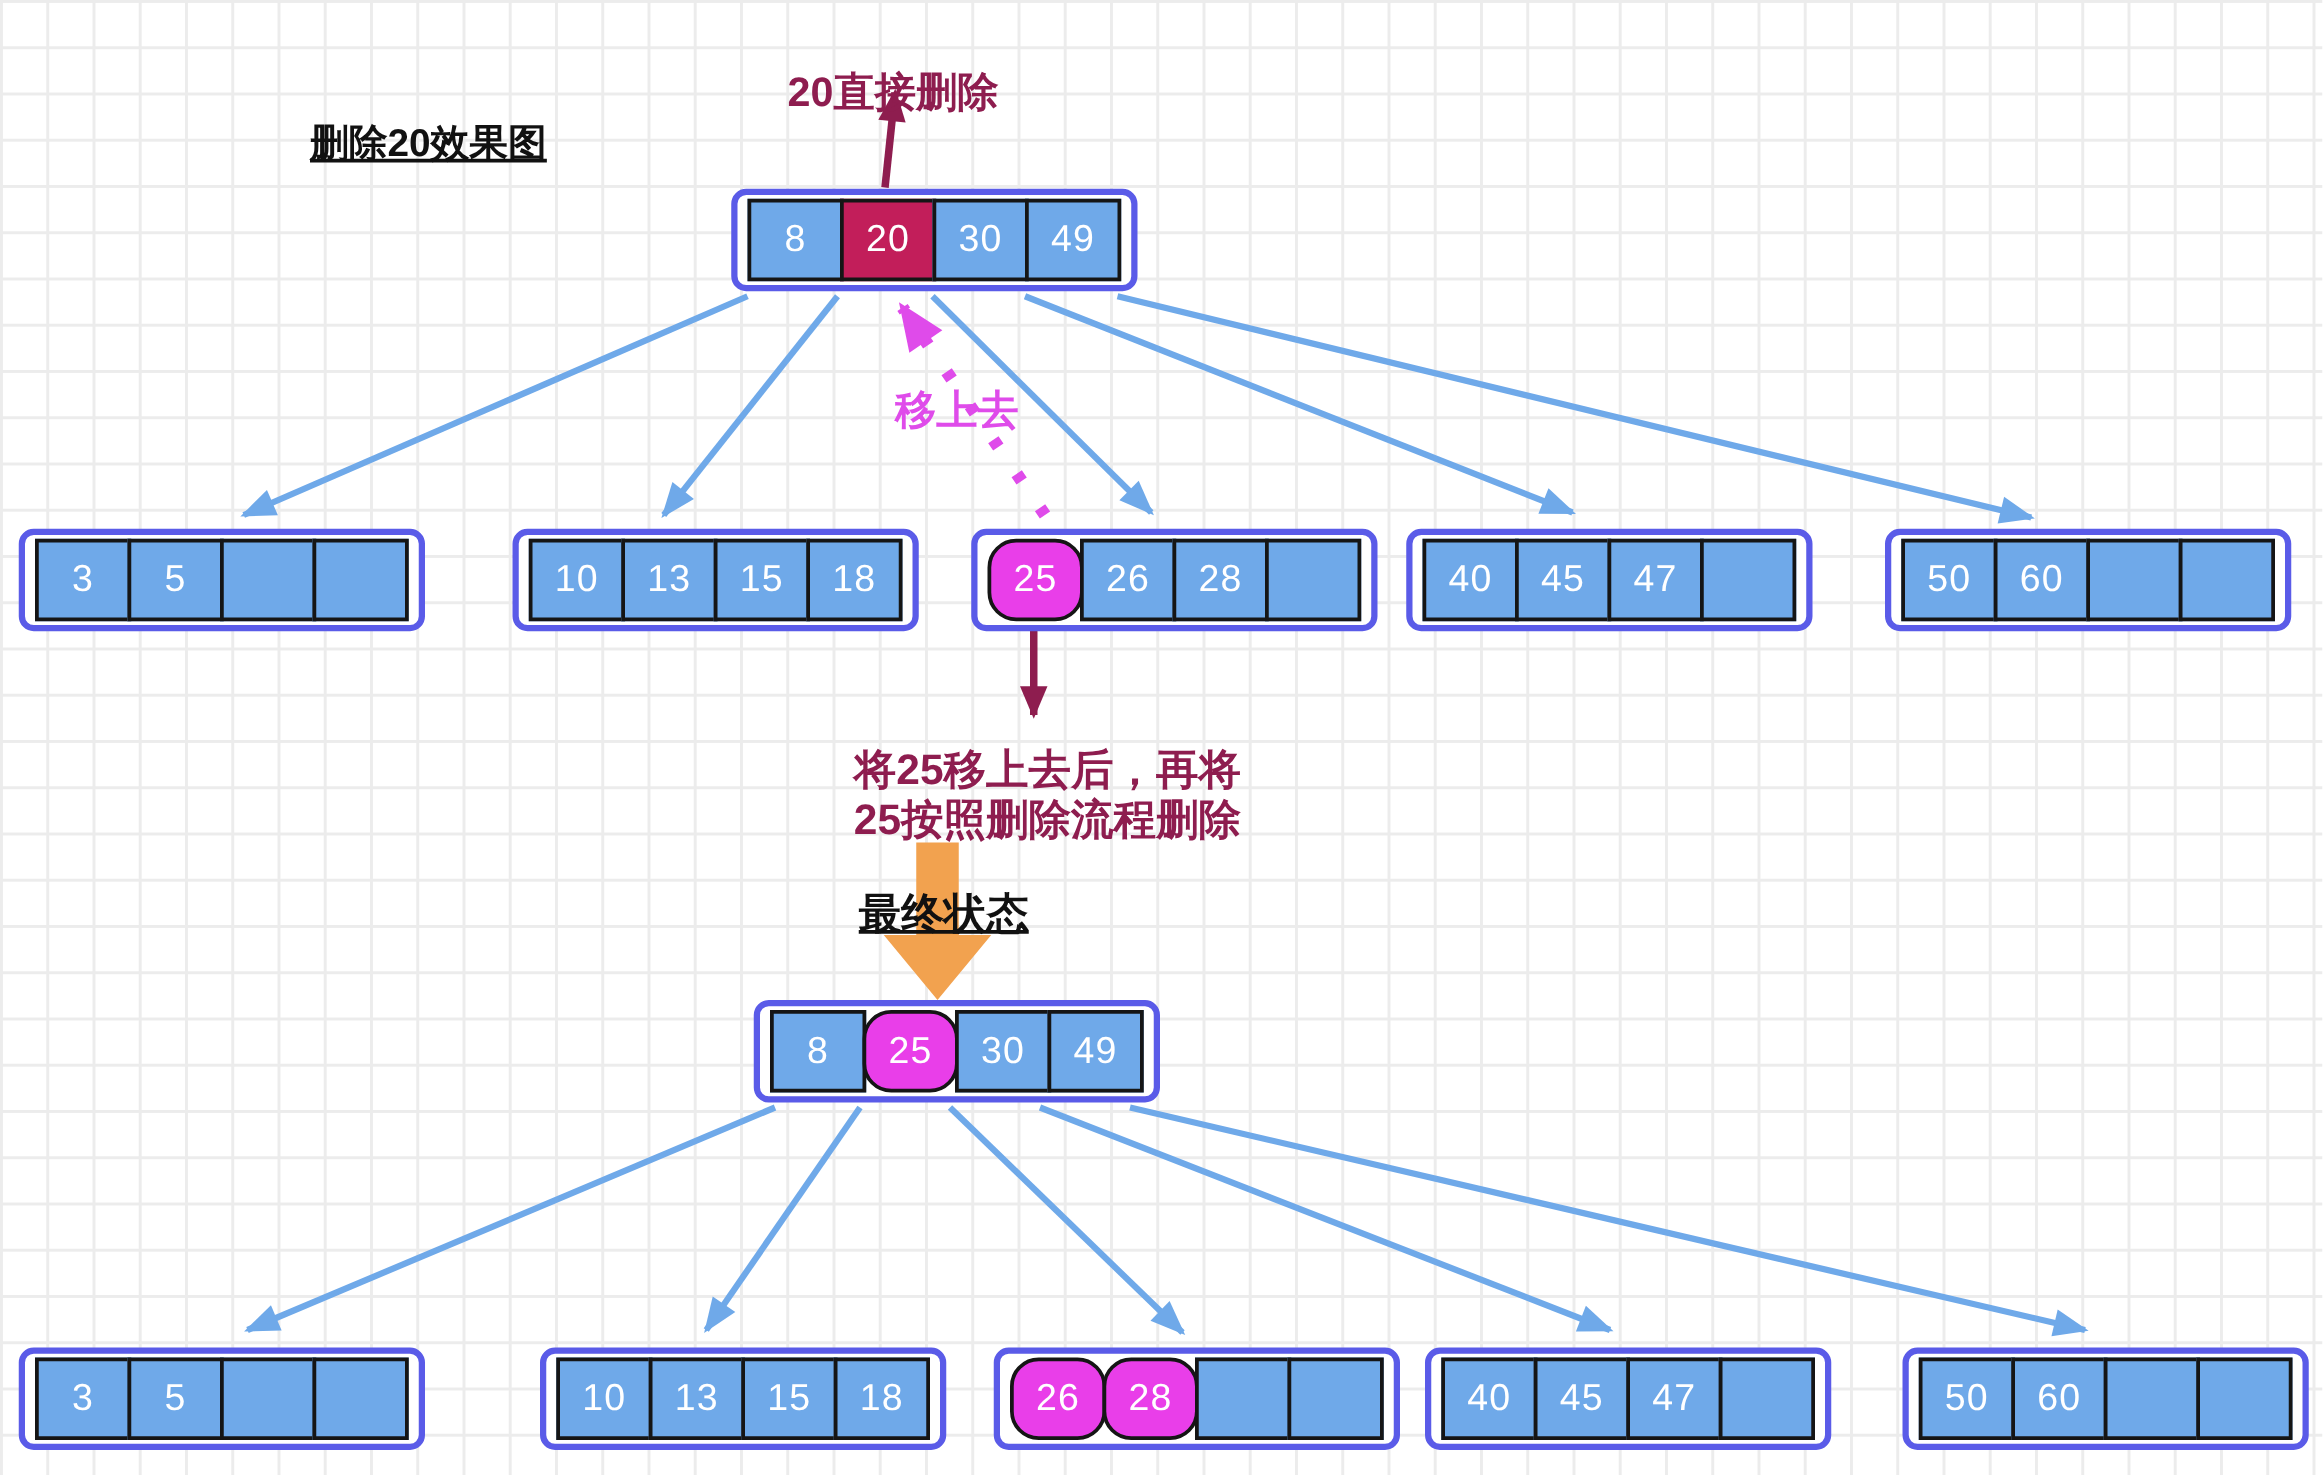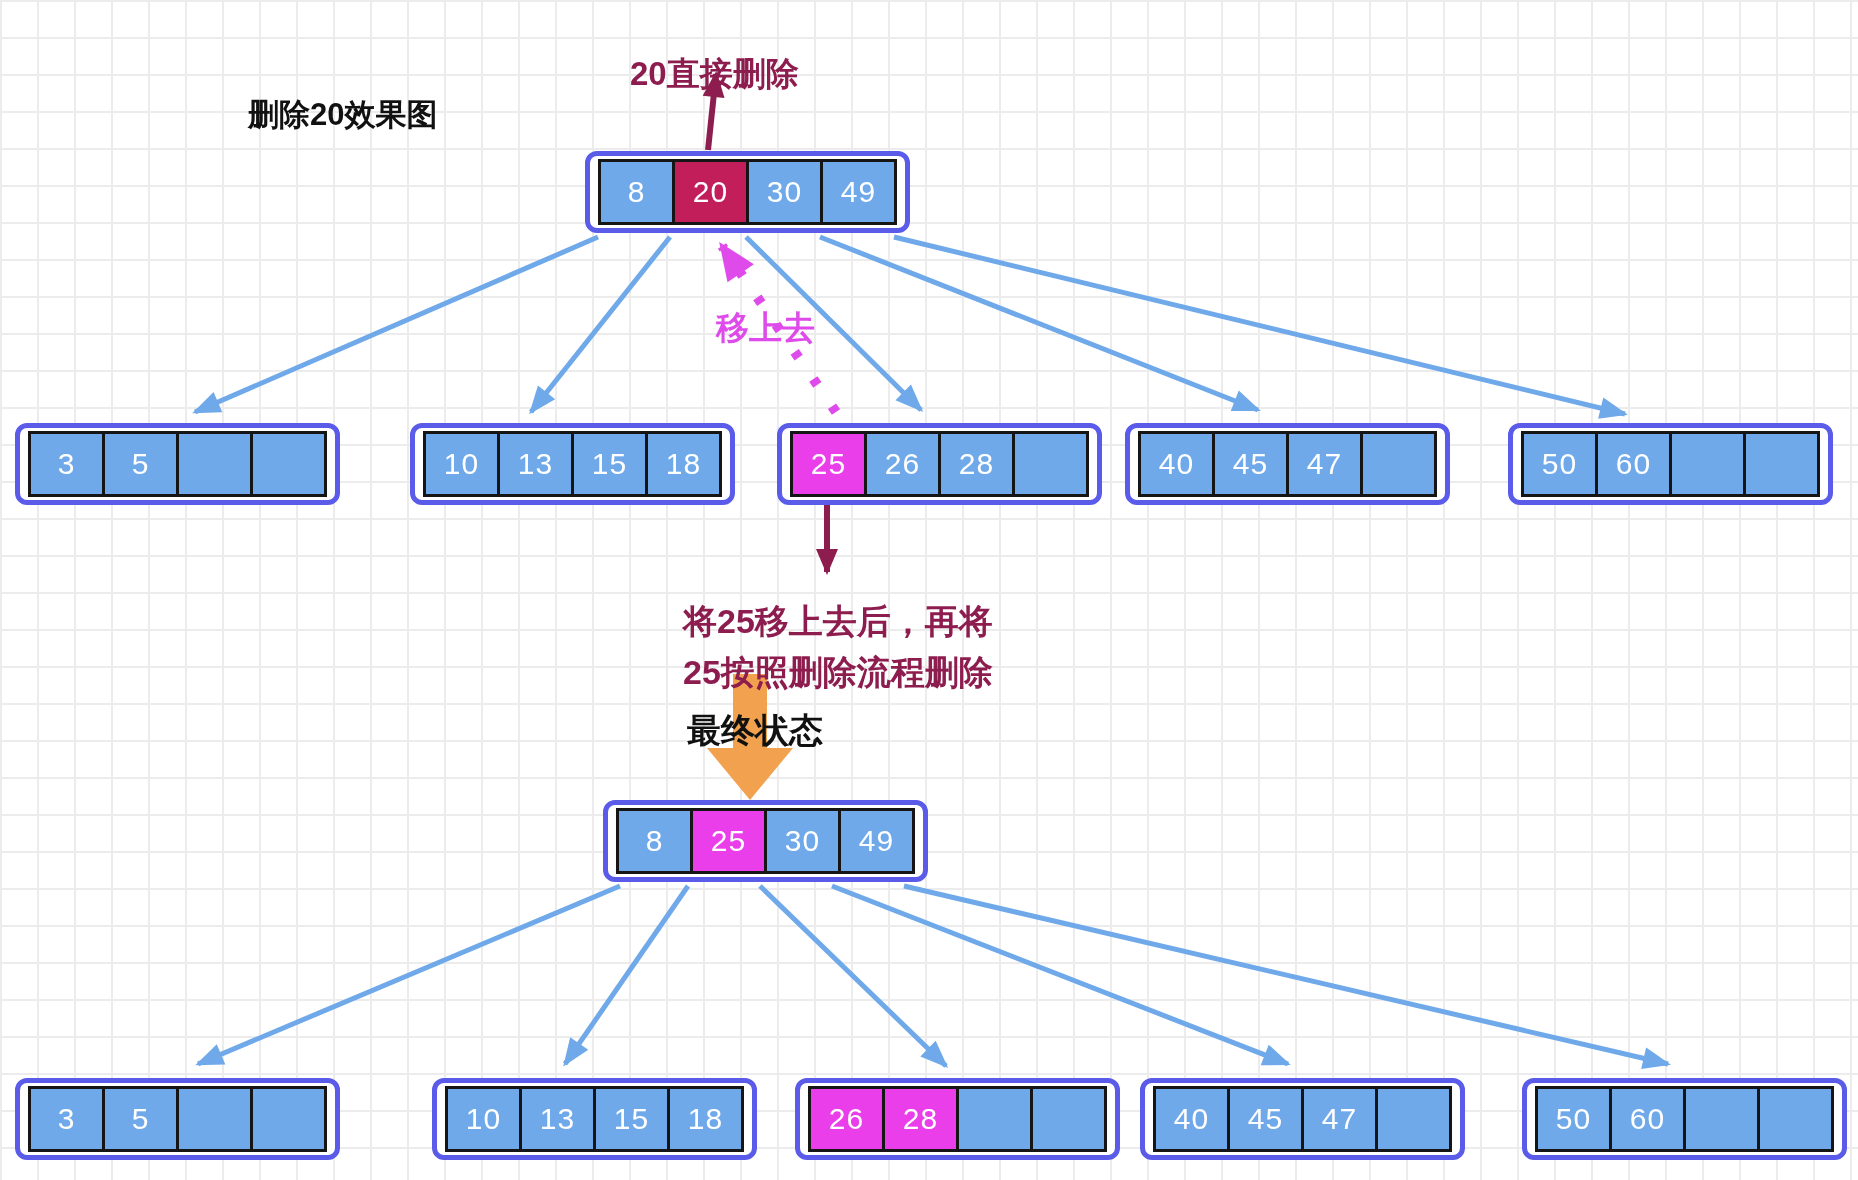--- a/index.html
+++ b/index.html
@@ -18,31 +18,31 @@
     border-radius:12px;padding:3px 8px;box-sizing:border-box;height:82px;
   }
   .tree-node .cell{
     width:77px;height:66px;box-sizing:border-box;border:3px solid var(--cell-border,#151515);
     display:flex;align-items:center;justify-content:center;
     color:var(--cell-text,#fff);font-size:30px;letter-spacing:1px;
     background:var(--cell-blue,#6fa9e9);
   }
   .tree-node .cell + .cell{margin-left:-3px;}
   .tree-node .cell.crimson{background:var(--cell-crimson,#c21e5a);}
-  .tree-node .cell.magenta{background:var(--cell-magenta,#e93ee9);}
+  .tree-node .cell.magenta{background:var(--cell-magenta,#e93ee9);border-radius:23px;}
 
   .lbl{position:absolute;white-space:pre;font-weight:700;}
-  .lbl.black{color:var(--text-black,#111);}
+  .lbl.black{color:var(--text-black,#111);text-decoration:underline;}
   .lbl.crimson{color:var(--accent-crimson,#8e1d4f);}
   .lbl.magenta{color:var(--accent-magenta,#df4bea);}
 
   #diagram-title{left:248px;top:94px;font-size:31px;}
   #delete-annotation{left:630px;top:24px;font-size:33px;margin-top:28px;}
   #move-up-annotation{left:716px;top:306px;font-size:33px;}
-  #middle-note{left:683px;top:596px;font-size:34px;line-height:51px;}
+  #middle-note{left:683px;top:596px;font-size:34px;line-height:40px;}
   #final-state-label{left:687px;top:708px;font-size:34px;z-index:5;text-align:center;}
 
   .connector{stroke:var(--connector-blue,#6fa9e9);stroke-width:5;fill:none;}
   .arrow-crimson-line{stroke:var(--accent-crimson,#8e1d4f);stroke-width:6;fill:none;}
   .arrow-magenta-line{stroke:var(--accent-magenta,#df4bea);stroke-width:10;fill:none;stroke-dasharray:7 26;}
   .orange-arrow{fill:var(--accent-orange,#f2a24f);}
 </style>
 </head>
 <body>
 

